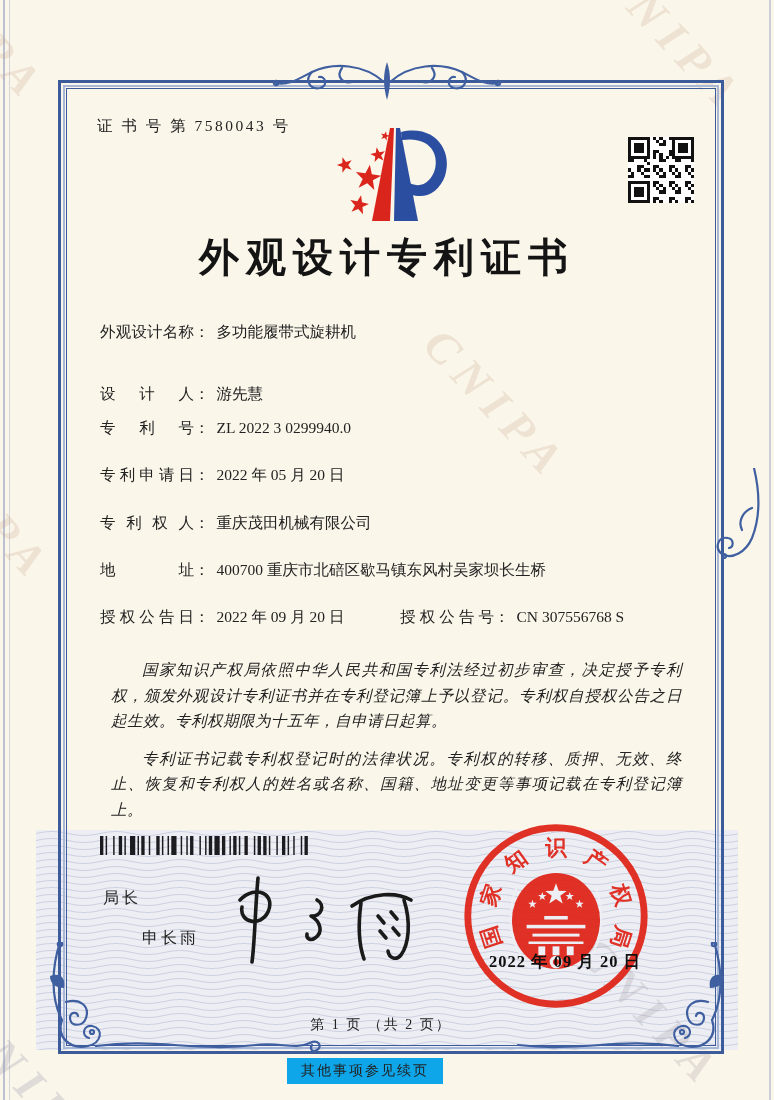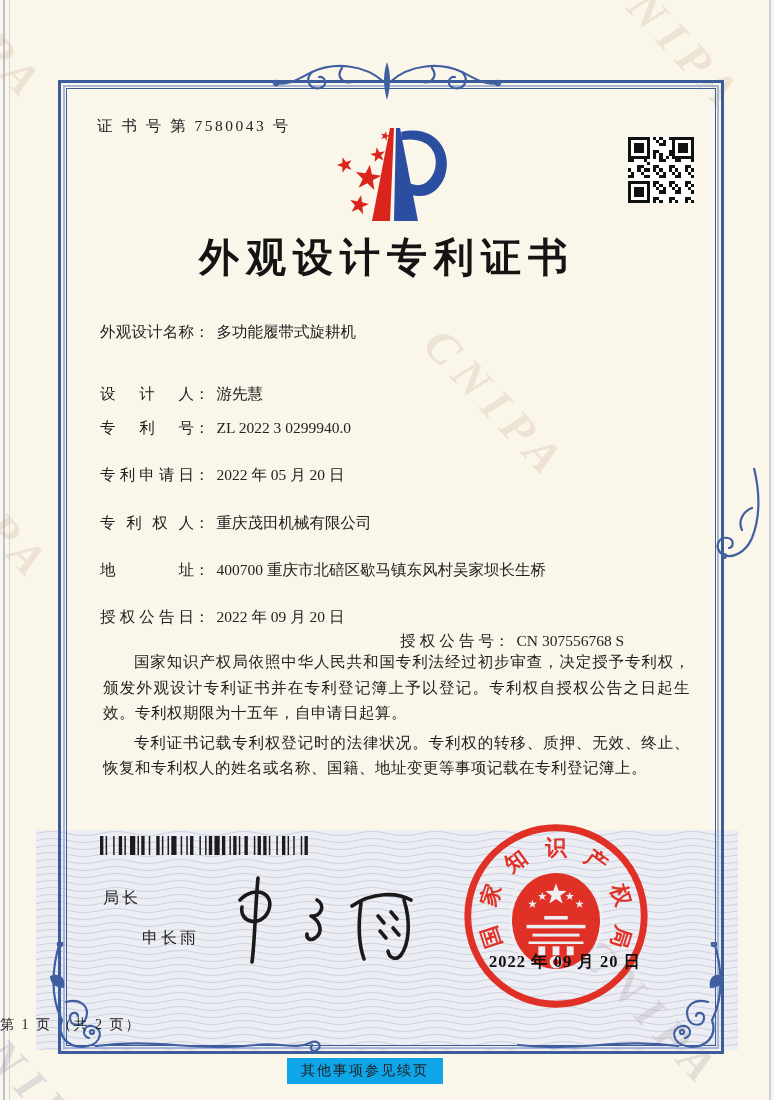--- a/index.html
+++ b/index.html
@@ -32,38 +32,38 @@
 
   .cert-no{left:97px;top:116px;font-size:15.5px;letter-spacing:2.5px;z-index:4;}
   .logo{left:328px;top:124px;z-index:4;}
   .qr{left:628px;top:137px;z-index:4;}
   .title{left:0;top:230px;width:774px;text-align:center;font-size:40px;font-weight:bold;
          letter-spacing:7px;color:#141414;z-index:4;}
 
   .fieldrow{left:100px;width:600px;font-size:15.5px;z-index:4;white-space:nowrap;}
   .flabel{display:inline-block;width:94px;text-align:justify;text-align-last:justify;}
   .fvalue{margin-left:7px;}
-  .grant-no{position:absolute;left:300px;top:0;white-space:nowrap;margin-top:24px;}
+  .grant-no{position:absolute;left:300px;top:0;white-space:nowrap;}
 
   .paras{left:99px;top:645px;width:595px;font-size:15.5px;line-height:25.5px;
          text-align:justify;letter-spacing:.5px;z-index:4;}
-  .paras p{margin:4px;text-indent:2em;}
+  .paras p{margin:12px;text-indent:2em;font-style:italic;}
 
   .barcode{left:100px;top:836px;z-index:4;}
 
   .sig-title{left:103px;top:888px;font-size:16px;letter-spacing:3px;z-index:4;}
   .sig-name{left:103px;top:928px;font-size:16px;letter-spacing:3px;z-index:4;margin-left:39px;}
   .sig-script{left:222px;top:870px;z-index:4;}
   .sig-script path{stroke:#1a1a1a;fill:none;stroke-width:3.6;stroke-linecap:round;stroke-linejoin:round;}
 
   .seal{left:458px;top:818px;z-index:5;opacity:.95;}
   .seal-date{left:472px;top:951px;width:186px;text-align:center;font-size:16.5px;
              font-weight:600;letter-spacing:1px;color:#101010;z-index:6;}
 
-  .footer{left:0;top:1016px;width:728px;font-size:14px;letter-spacing:2px;z-index:4;}
+  .footer{left:0;top:1016px;width:728px;text-align:center;font-size:14px;letter-spacing:2px;z-index:4;padding-left:17px;}
   .note{left:287px;top:1058px;background:#0ea5e9;padding:4px 14px;font-size:14px;
         letter-spacing:2px;z-index:4;}
 </style>
 </head>
 <body>
 
 <div class="abs edge-l1"></div>
 <div class="abs edge-l2"></div>
 <div class="abs edge-r1"></div>
 

